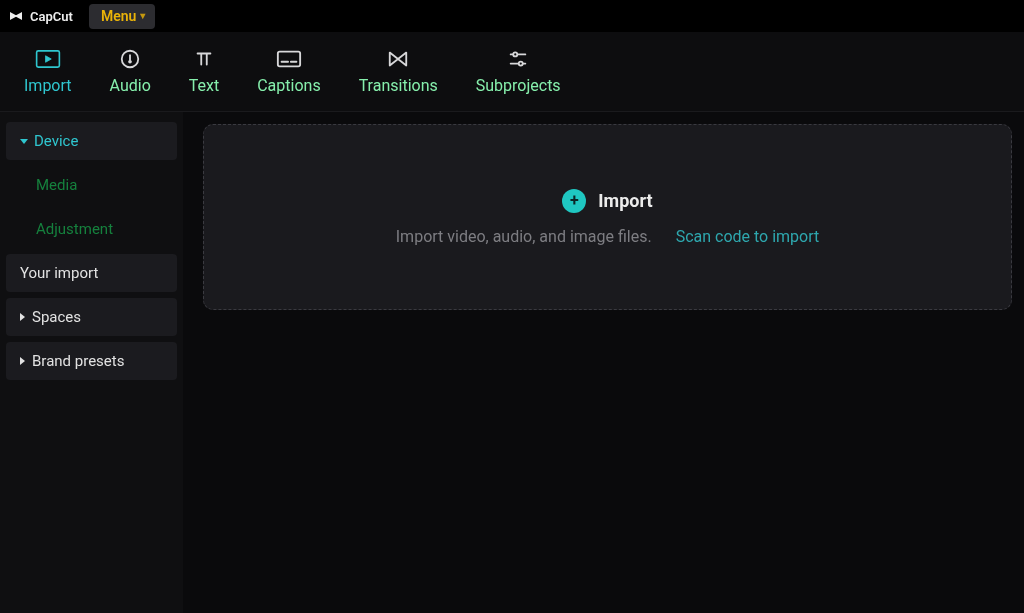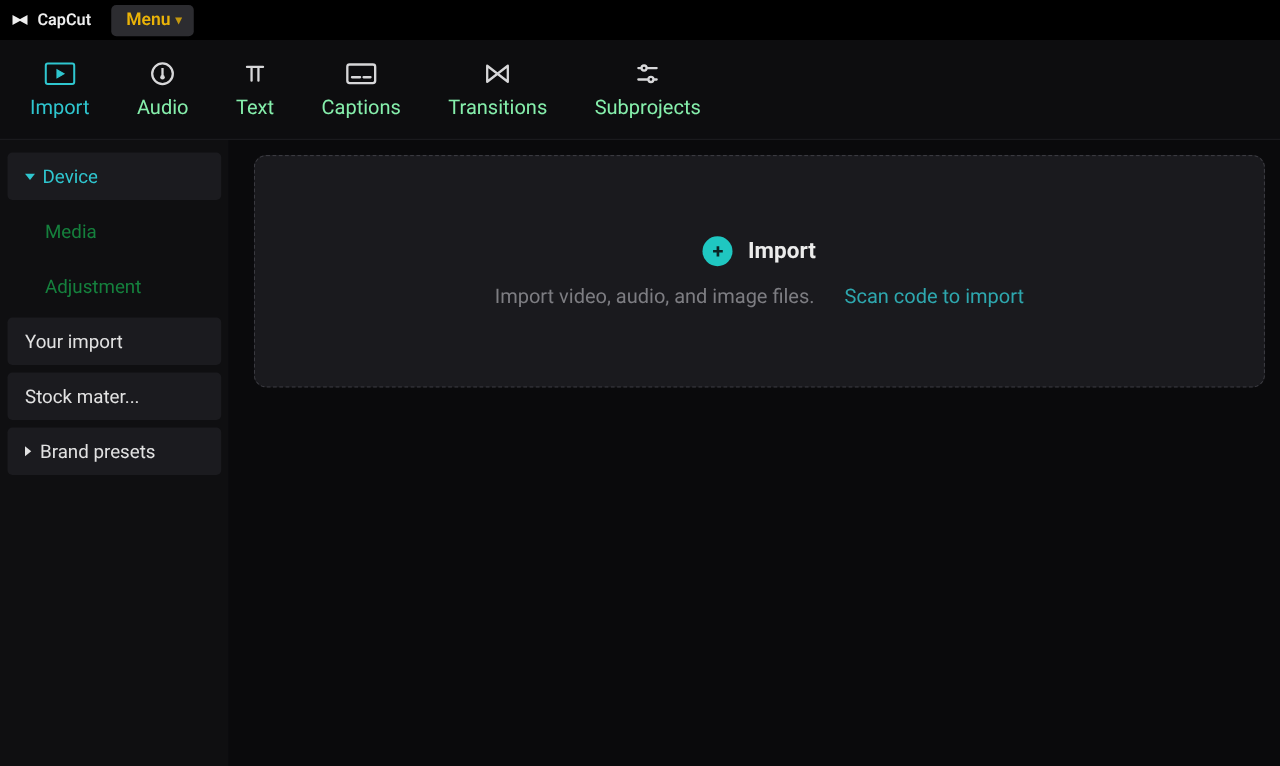--- a/index.html
+++ b/index.html
@@ -228,24 +228,25 @@
     </div>
 
     <div class="side-item sub">
       <span class="side-label">Adjustment</span>
     </div>
 
     <div class="side-item">
       <span class="side-label">Your import</span>
     </div>
 
-
     <div class="side-item">
-      <span class="side-label">Stock mater...</span>
-    </div>
+      <span class="side-caret right"></span>
+      <span class="side-label">Spaces</span>
+    </div>
+
 
     <div class="side-item">
       <span class="side-caret right"></span>
       <span class="side-label">Brand presets</span>
     </div>
 
   </div>
 
   <div class="main">
     <div class="dropzone">

